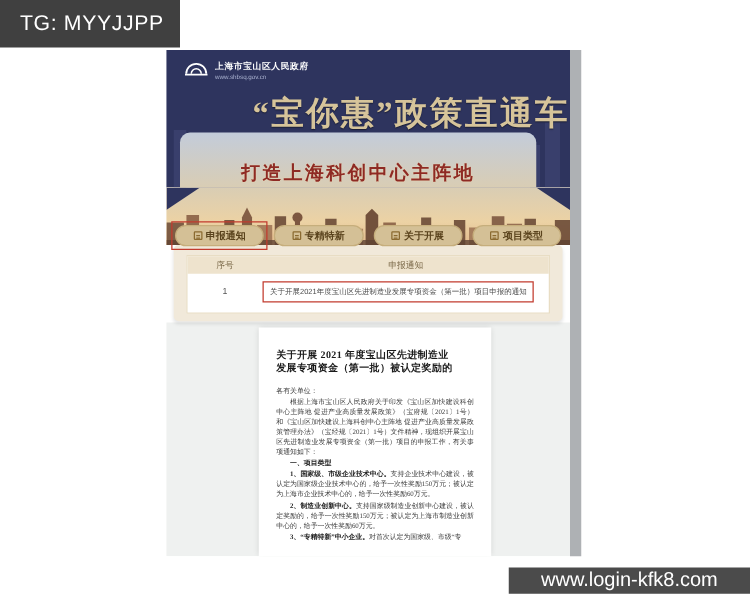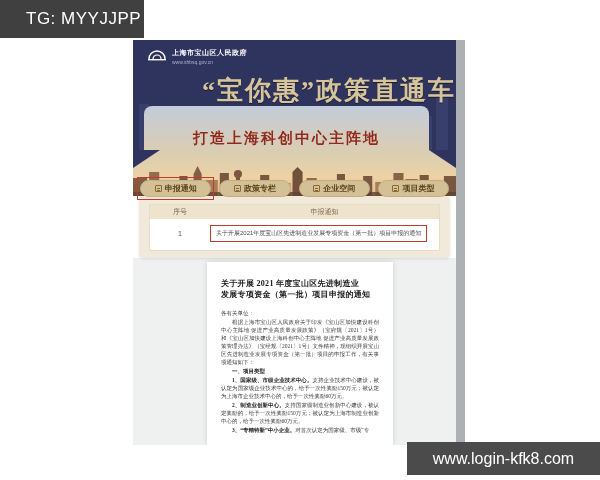--- a/index.html
+++ b/index.html
@@ -6,24 +6,24 @@
   html,body { background:#ffffff; }
   #stage {
     position:relative; width:600px; height:480px; background:#ffffff;
     font-family:"Liberation Sans", sans-serif; overflow:hidden;
   }
 
   
   .tag-box {
     position:absolute; left:0; top:0; width:144px; height:38px;
     background:#404040; color:#fff; display:flex; align-items:center;
-    padding-left:26px; font-size:17px; letter-spacing:.5px;
+    padding-left:16px; font-size:17px; letter-spacing:.5px;
   }
   .url-box {
-    position:absolute; right:0; bottom:5px; width:193px; height:33px;
+    position:absolute; right:0; bottom:5px; width:193px; height:21px;
     background:#4b4b4b; color:#fff; display:flex; align-items:center; justify-content:center;
     font-size:16px;
   }
 
   
   .site {
     position:absolute; left:133px; top:40px; width:323px; height:405px;
     background:#fff; overflow:hidden;
   }
   .scrollbar {
@@ -202,25 +202,25 @@
       <div class="corner right"></div>
     </div>
 
     <div class="tabs-row">
       <div class="tab tab-annotated">
         <span class="tab-icon"></span>
         <span>申报通知</span>
       </div>
       <div class="tab">
         <span class="tab-icon"></span>
-        <span>政策专栏</span>
+        <span>专精特新</span>
       </div>
       <div class="tab">
         <span class="tab-icon"></span>
-        <span>企业空间</span>
+        <span>关于开展</span>
       </div>
       <div class="tab">
         <span class="tab-icon"></span>
         <span>项目类型</span>
       </div>
     </div>
 
     <div class="tan-panel">
       <div class="table-card">
         <div class="thead">
@@ -233,21 +233,21 @@
             <span class="row-link">关于开展2021年度宝山区先进制造业发展专项资金（第一批）项目申报的通知</span>
           </div>
         </div>
       </div>
     </div>
 
     <div class="doc-section">
       <div class="doc-page">
         <div class="doc-title">
           <div>关于开展 2021 年度宝山区先进制造业</div>
-          <div>发展专项资金（第一批）项目申报的通知</div>
+          <div>发展专项资金（第一批）被认定奖励的</div>
         </div>
         <div class="doc-body">
           <p>各有关单位：</p>
           <p class="indent">根据上海市宝山区人民政府关于印发《宝山区加快建设科创中心主阵地 促进产业高质量发展政策》（宝府规〔2021〕1号）和《宝山区加快建设上海科创中心主阵地 促进产业高质量发展政策管理办法》（宝经规〔2021〕1号）文件精神，现组织开展宝山区先进制造业发展专项资金（第一批）项目的申报工作，有关事项通知如下：</p>
           <p class="indent doc-heading">一、项目类型</p>
           <p class="indent"><b>1、国家级、市级企业技术中心。</b><span>支持企业技术中心建设，被认定为国家级企业技术中心的，给予一次性奖励150万元；被认定为上海市企业技术中心的，给予一次性奖励60万元。</span></p>
           <p class="indent"><b>2、制造业创新中心。</b><span>支持国家级制造业创新中心建设，被认定奖励的，给予一次性奖励150万元；被认定为上海市制造业创新中心的，给予一次性奖励60万元。</span></p>
           <p class="indent"><b>3、“专精特新”中小企业。</b><span>对首次认定为国家级、市级“专</span></p>
         </div>
       </div>

